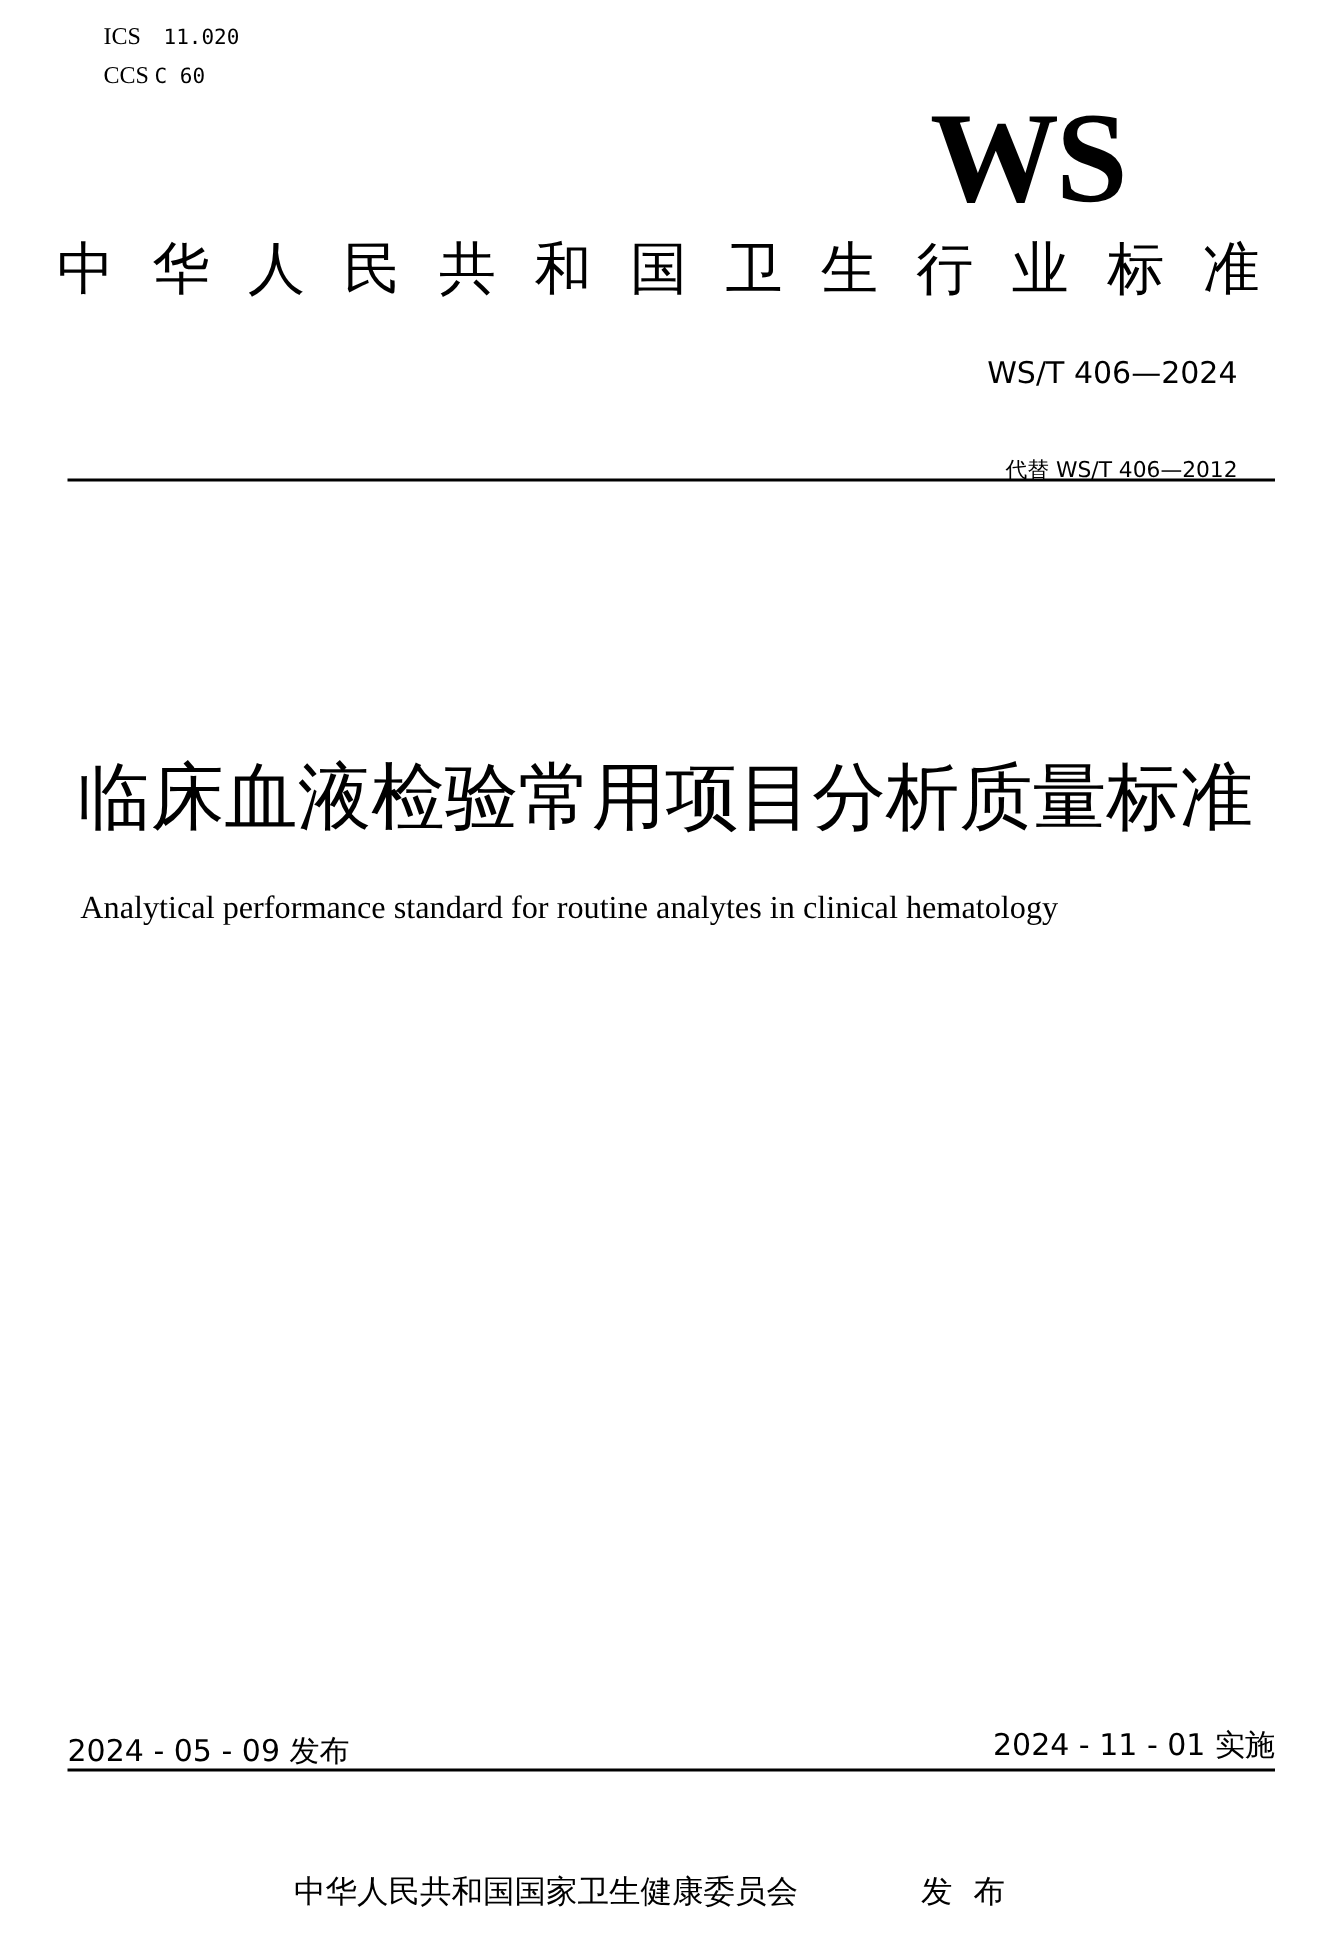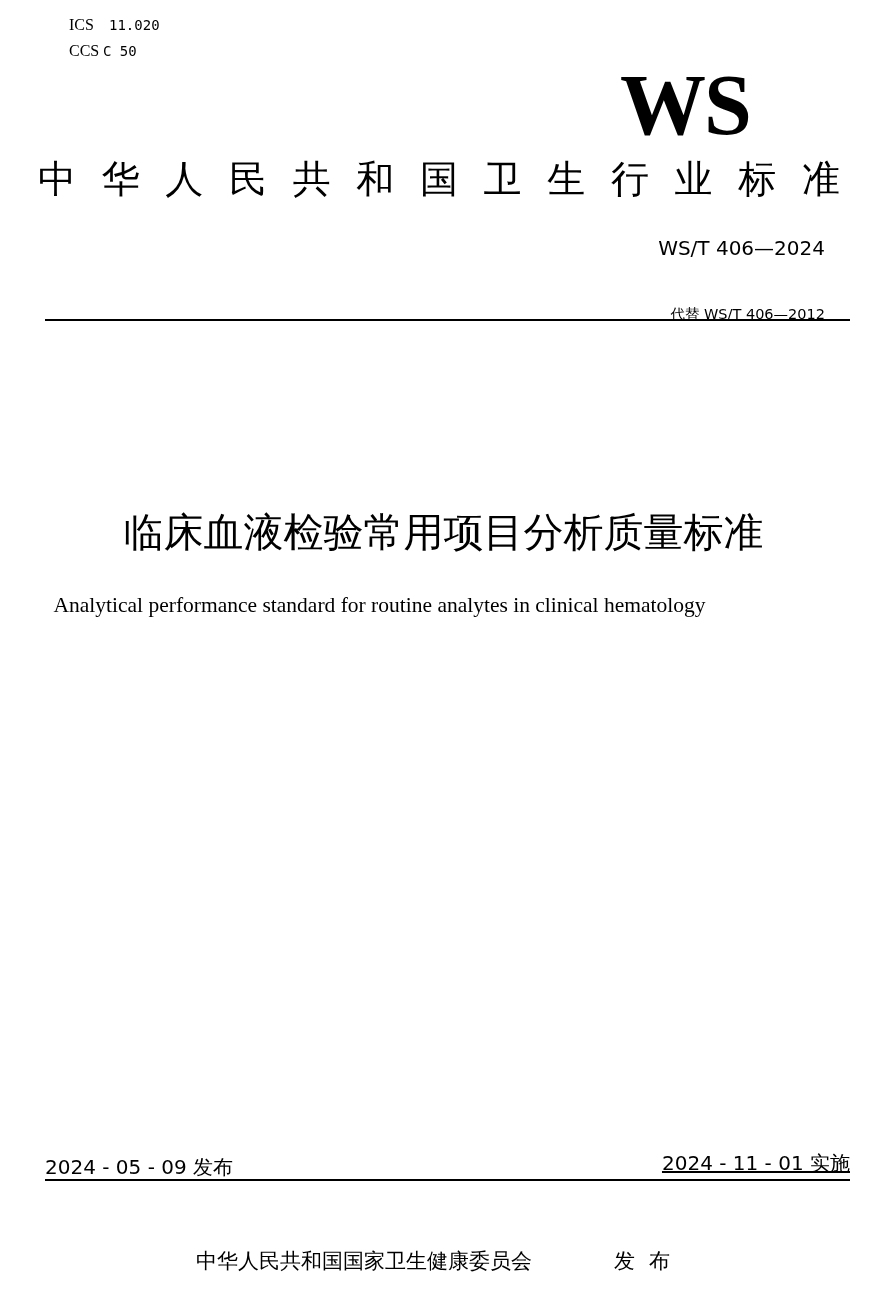--- a/index.html
+++ b/index.html
@@ -82,21 +82,21 @@
       background: #000;
     }
     .rule.top { top: 319px; }
     .rule.bottom { top: 1179px; }
 
     .title-cn {
       left: 0;
       width: 887px;
       top: 507px;
       text-align: center;
-      font-size: 40px;
+      font-size: 49px;
       line-height: 50px;
       letter-spacing: 0px;
     }
     .title-en {
       left: 0;
       width: 759px;
       top: 590px;
       text-align: center;
       font-family: "Liberation Serif", serif;
       font-size: 21.5px;
@@ -108,21 +108,20 @@
       top: 1153px;
       font-size: 20px;
       line-height: 28px;
     }
     .date-impl {
       right: 37px;
       top: 1149px;
       font-size: 20px;
       line-height: 28px;
       text-align: right;
-      text-decoration: underline;
     }
 
     .issuer {
       left: 196px;
       top: 1246px;
       font-size: 21px;
       line-height: 30px;
     }
     .issue-word {
       left: 614px;
@@ -134,21 +133,21 @@
     }
   </style>
 </head>
 <body>
 
 <div class="abs classification">
   <div>
     <span class="lbl">ICS</span><span class="val ics">11.020</span>
   </div>
   <div>
-    <span class="lbl">CCS</span><span class="val ccs">C 50</span>
+    <span class="lbl">CCS</span><span class="val ccs">C 60</span>
   </div>
 </div>
 
 <div class="abs ws-logo">WS</div>
 
 <div class="abs industry-title">
   <span>中</span>
   <span>华</span>
   <span>人</span>
   <span>民</span>

